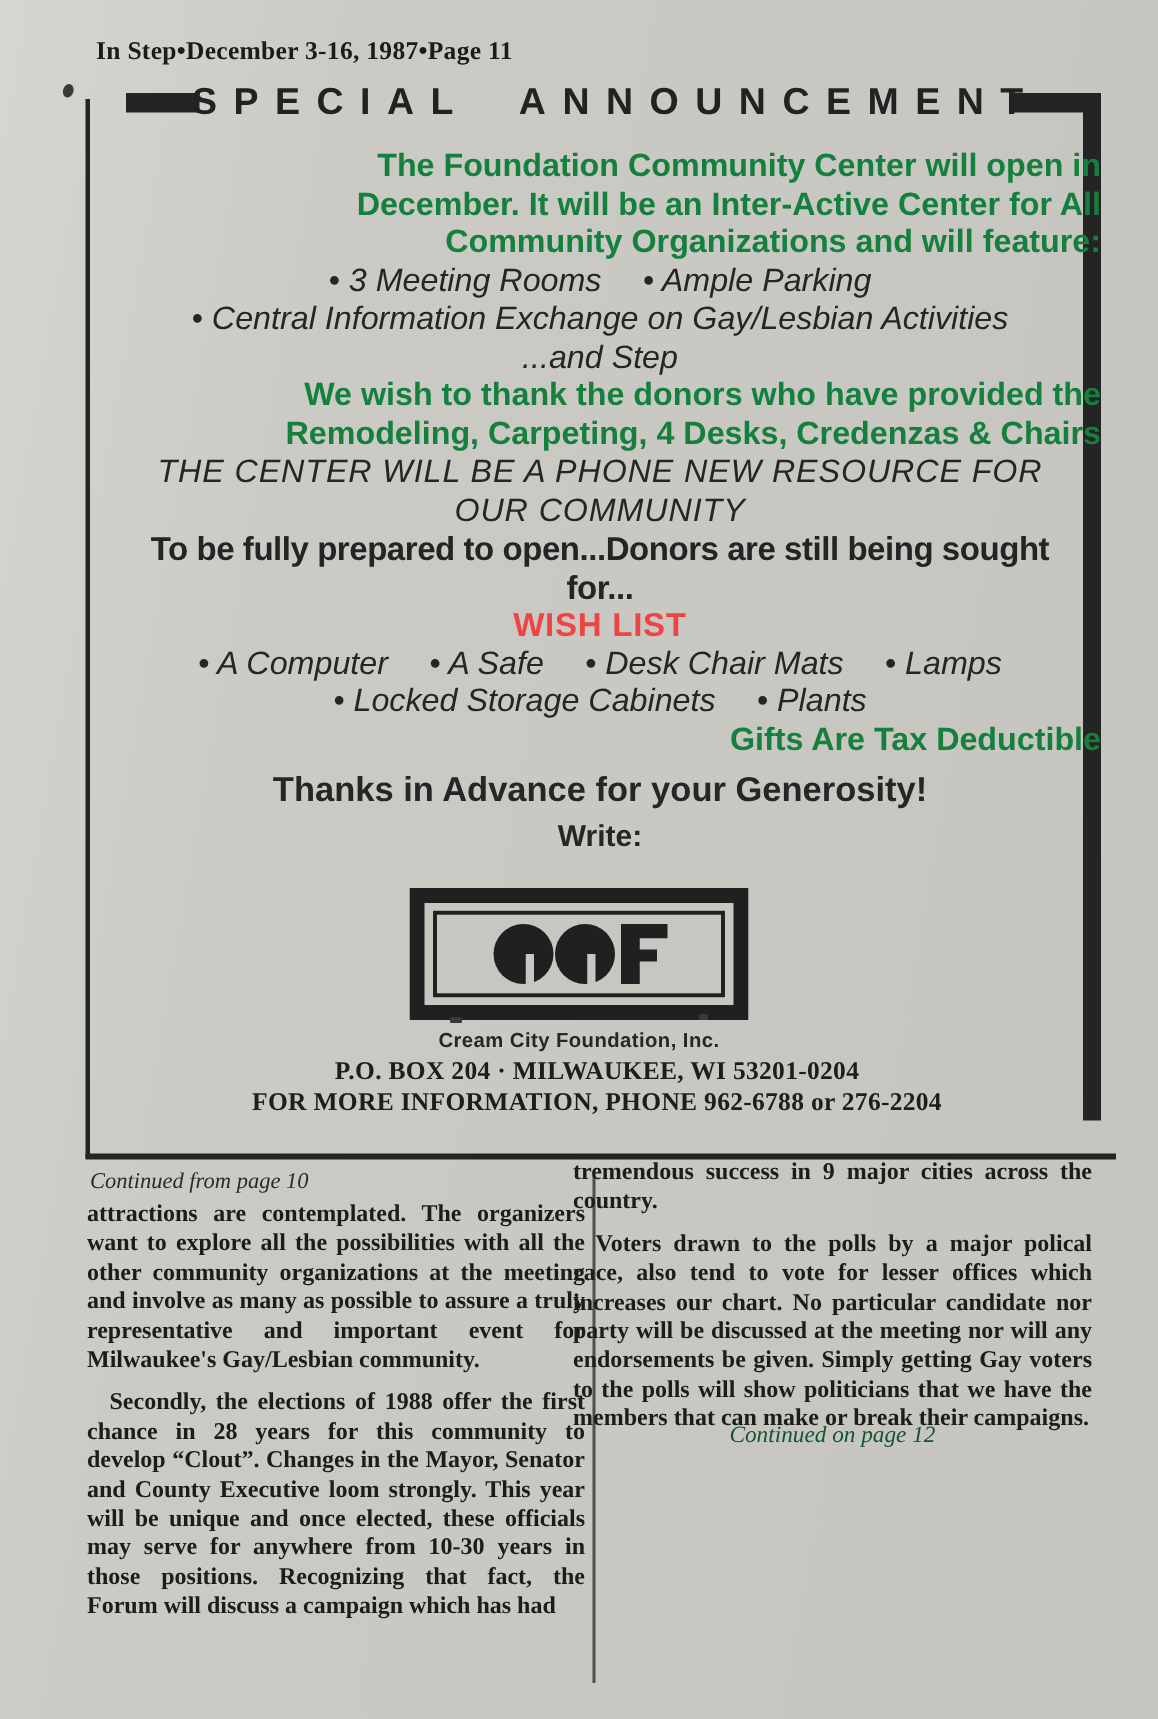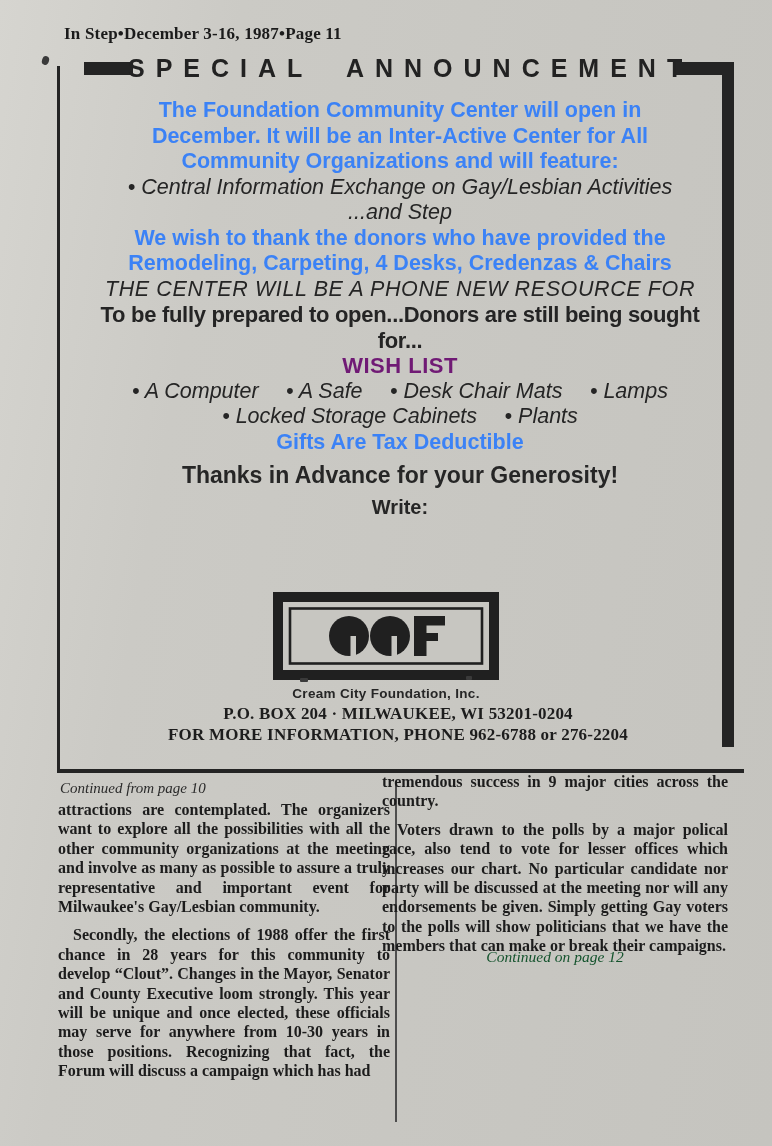--- a/index.html
+++ b/index.html
@@ -17,25 +17,25 @@
   .frame-left{left:57px;top:66px;width:3px;height:706px;}
   .frame-bottom{left:57px;top:769px;width:687px;height:4px;}
   .frame-right{left:722px;top:62px;width:12px;height:685px;}
   .frame-tr{left:676px;top:62px;width:58px;height:13px;}
   .frame-dash{left:84px;top:62px;width:49px;height:13px;}
   .ann-title{left:128px;top:53px;width:552px;text-align:center;
     font:700 25px/30px "Liberation Sans",sans-serif;letter-spacing:11px;word-spacing:16px;color:#222;white-space:nowrap;}
   
   .ann-body{left:66px;top:98px;width:668px;text-align:center;}
   .a-line{min-height:25.5px;}
-  .lb{font:700 21.5px/25.5px "Liberation Sans",sans-serif;color:#3b82f6;}
+  .lb{font:700 21.5px/25.5px "Liberation Sans",sans-serif;color:#15803d;text-align:right;}
   .lbt{font:700 22px/25.5px "Liberation Sans",sans-serif;letter-spacing:-.3px;color:#242424;}
   .li{font:italic 21.5px/25.5px "Liberation Sans",sans-serif;color:#252525;}
   .ls{letter-spacing:.6px;}
-  .lw{font:700 22px/25.5px "Liberation Sans",sans-serif;letter-spacing:.5px;color:#701a75;}
+  .lw{font:700 22px/25.5px "Liberation Sans",sans-serif;letter-spacing:.5px;color:#ef4444;}
   .lr{font:700 23px/25.5px "Liberation Sans",sans-serif;color:#262626;}
   .lr2{font:700 20px/25.5px "Liberation Sans",sans-serif;color:#262626;}
   .mt8{margin-top:8px;}
   .mt6{margin-top:6px;}
   
   .logo{left:273px;top:592px;}
   .logo-caption{left:0;top:686px;width:772px;text-align:center;
     font:700 13.5px/16px "Liberation Sans",sans-serif;letter-spacing:.3px;color:#262626;}
   .addr{left:0;width:772px;text-align:center;font:700 17px/20px "Liberation Serif",serif;letter-spacing:.2px;color:#1d1d1d;margin-left:12px;}
   .addr1{top:704px;}
@@ -63,25 +63,27 @@
   <div class="abs ann-title">SPECIAL ANNOUNCEMENT</div>
   <div class="abs bar frame-tr"></div>
   <div class="abs bar frame-right"></div>
   <div class="abs bar frame-left"></div>
   <div class="abs bar frame-bottom"></div>
 
   <div class="abs ann-body">
     <div class="a-line lb">The Foundation Community Center will open in</div>
     <div class="a-line lb">December. It will be an Inter-Active Center for All</div>
     <div class="a-line lb">Community Organizations and will feature:</div>
+    <div class="a-line li">• 3 Meeting Rooms  • Ample Parking</div>
     <div class="a-line li">• Central Information Exchange on Gay/Lesbian Activities</div>
     <div class="a-line li">...and Step</div>
     <div class="a-line lb">We wish to thank the donors who have provided the</div>
     <div class="a-line lb">Remodeling, Carpeting, 4 Desks, Credenzas &amp; Chairs</div>
     <div class="a-line li ls">THE CENTER WILL BE A PHONE NEW RESOURCE FOR</div>
+    <div class="a-line li ls">OUR COMMUNITY</div>
     <div class="a-line lbt">To be fully prepared to open...Donors are still being sought</div>
     <div class="a-line lbt">for...</div>
     <div class="a-line lw">WISH LIST</div>
     <div class="a-line li">• A Computer  • A Safe  • Desk Chair Mats  • Lamps</div>
     <div class="a-line li">• Locked Storage Cabinets  • Plants</div>
     <div class="a-line lb">Gifts Are Tax Deductible</div>
     <div class="a-line lr mt8">Thanks in Advance for your Generosity!</div>
     <div class="a-line lr2 mt6">Write:</div>
   </div>
 

